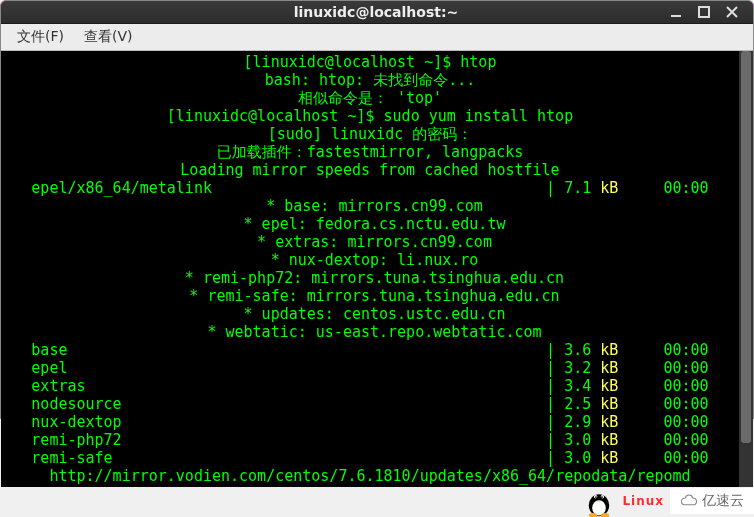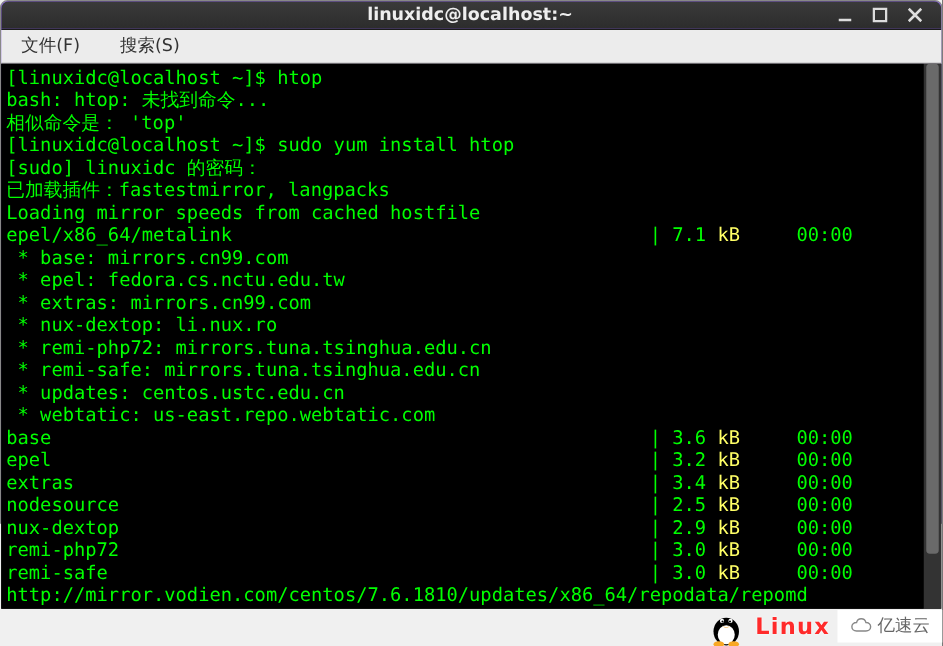--- a/index.html
+++ b/index.html
@@ -9,21 +9,21 @@
       font-family: "DejaVu Sans", sans-serif;
       background: #f0f0f0;
       overflow: hidden;
       position: relative;
     }
     .window {
       width: 754px;
       height: 419px;
       border: 1px solid #888;
       border-radius: 6px 6px 0 0;
-      background: #8b5cf6;
+      background: #701a75;
       display: flex;
       flex-direction: column;
     }
     .titlebar {
       height: 38px;
       background: linear-gradient(#3a3a3a, #2c2c2c);
       display: flex;
       align-items: center;
       justify-content: space-between;
       padding: 0 8px;
@@ -44,30 +44,30 @@
       color: #ddd; font-size: 12px;
       cursor: pointer;
     }
     .win-btn svg { width: 12px; height: 12px; }
     .menubar {
       height: 30px;
       background: #ececec;
       display: flex;
       align-items: center;
       padding: 0 6px;
-      gap: 12px;
+      gap: 0;
       border-bottom: 1px solid #bbb;
       font-size: 14px;
       color: #333;
     }
     .menu-item {
       padding: 4px 10px;
       cursor: pointer;
     }
-    .term-wrap { flex: 1; display: flex; background: #000; }
+    .term-wrap { flex: 1; display: flex; background: #000; text-align: center; }
     .terminal {
       flex: 1;
       background: #000;
       color: #00ff00;
       font-family: "DejaVu Sans Mono", monospace;
       font-size: 15px;
       line-height: 18px;
       padding: 2px 4px;
       white-space: pre;
       overflow: hidden;
@@ -96,21 +96,21 @@
       gap: 6px;
       pointer-events: none;
     }
     .watermark .tux {
       width: 34px; height: 34px;
       display: flex; align-items: center; justify-content: center;
     }
     .watermark .linux-txt {
       color: #ff2a2a;
       font-weight: bold;
-      font-size: 18px;
+      font-size: 12px;
       text-shadow: 0 0 2px #fff;
       letter-spacing: 1px;
     }
     .watermark .yisu {
       background: #fff;
       padding: 4px 10px;
       font-size: 14px;
       color: #666;
       display: flex;
       align-items: center;
@@ -140,21 +140,21 @@
       <div class="win-btn">
         <svg viewBox="0 0 12 12">
             <path d="M1 1 L11 11 M11 1 L1 11" stroke="#ddd" stroke-width="2"></path>
           </svg>
       </div>
     </div>
   </div>
 
   <div class="menubar">
     <div class="menu-item">文件(F)</div>
-    <div class="menu-item">搜索(S)</div>
+    <div class="menu-item">查看(V)</div>
   </div>
 
   <div class="term-wrap">
     <div class="terminal" id="term"><div class="cmd">[linuxidc@localhost ~]$ htop</div><div class="cmd">bash: htop: 未找到命令...</div><div class="cmd">相似命令是： 'top'</div><div class="cmd">[linuxidc@localhost ~]$ sudo yum install htop</div><div class="cmd">[sudo] linuxidc 的密码：</div><div class="cmd">已加载插件：fastestmirror, langpacks</div><div class="cmd">Loading mirror speeds from cached hostfile</div><div class="cmd">epel/x86_64/metalink                                     | 7.1 <span class="kb">kB</span>     00:00</div><div class="cmd"> * base: mirrors.cn99.com</div><div class="cmd"> * epel: fedora.cs.nctu.edu.tw</div><div class="cmd"> * extras: mirrors.cn99.com</div><div class="cmd"> * nux-dextop: li.nux.ro</div><div class="cmd"> * remi-php72: mirrors.tuna.tsinghua.edu.cn</div><div class="cmd"> * remi-safe: mirrors.tuna.tsinghua.edu.cn</div><div class="cmd"> * updates: centos.ustc.edu.cn</div><div class="cmd"> * webtatic: us-east.repo.webtatic.com</div><div class="cmd">base                                                     | 3.6 <span class="kb">kB</span>     00:00</div><div class="cmd">epel                                                     | 3.2 <span class="kb">kB</span>     00:00</div><div class="cmd">extras                                                   | 3.4 <span class="kb">kB</span>     00:00</div><div class="cmd">nodesource                                               | 2.5 <span class="kb">kB</span>     00:00</div><div class="cmd">nux-dextop                                               | 2.9 <span class="kb">kB</span>     00:00</div><div class="cmd">remi-php72                                               | 3.0 <span class="kb">kB</span>     00:00</div><div class="cmd">remi-safe                                                | 3.0 <span class="kb">kB</span>     00:00</div><div class="cmd">http://mirror.vodien.com/centos/7.6.1810/updates/x86_64/repodata/repomd</div></div>
     <div class="scrollbar">
       <div class="scroll-thumb"></div>
     </div>
   </div>
 
 </div>

